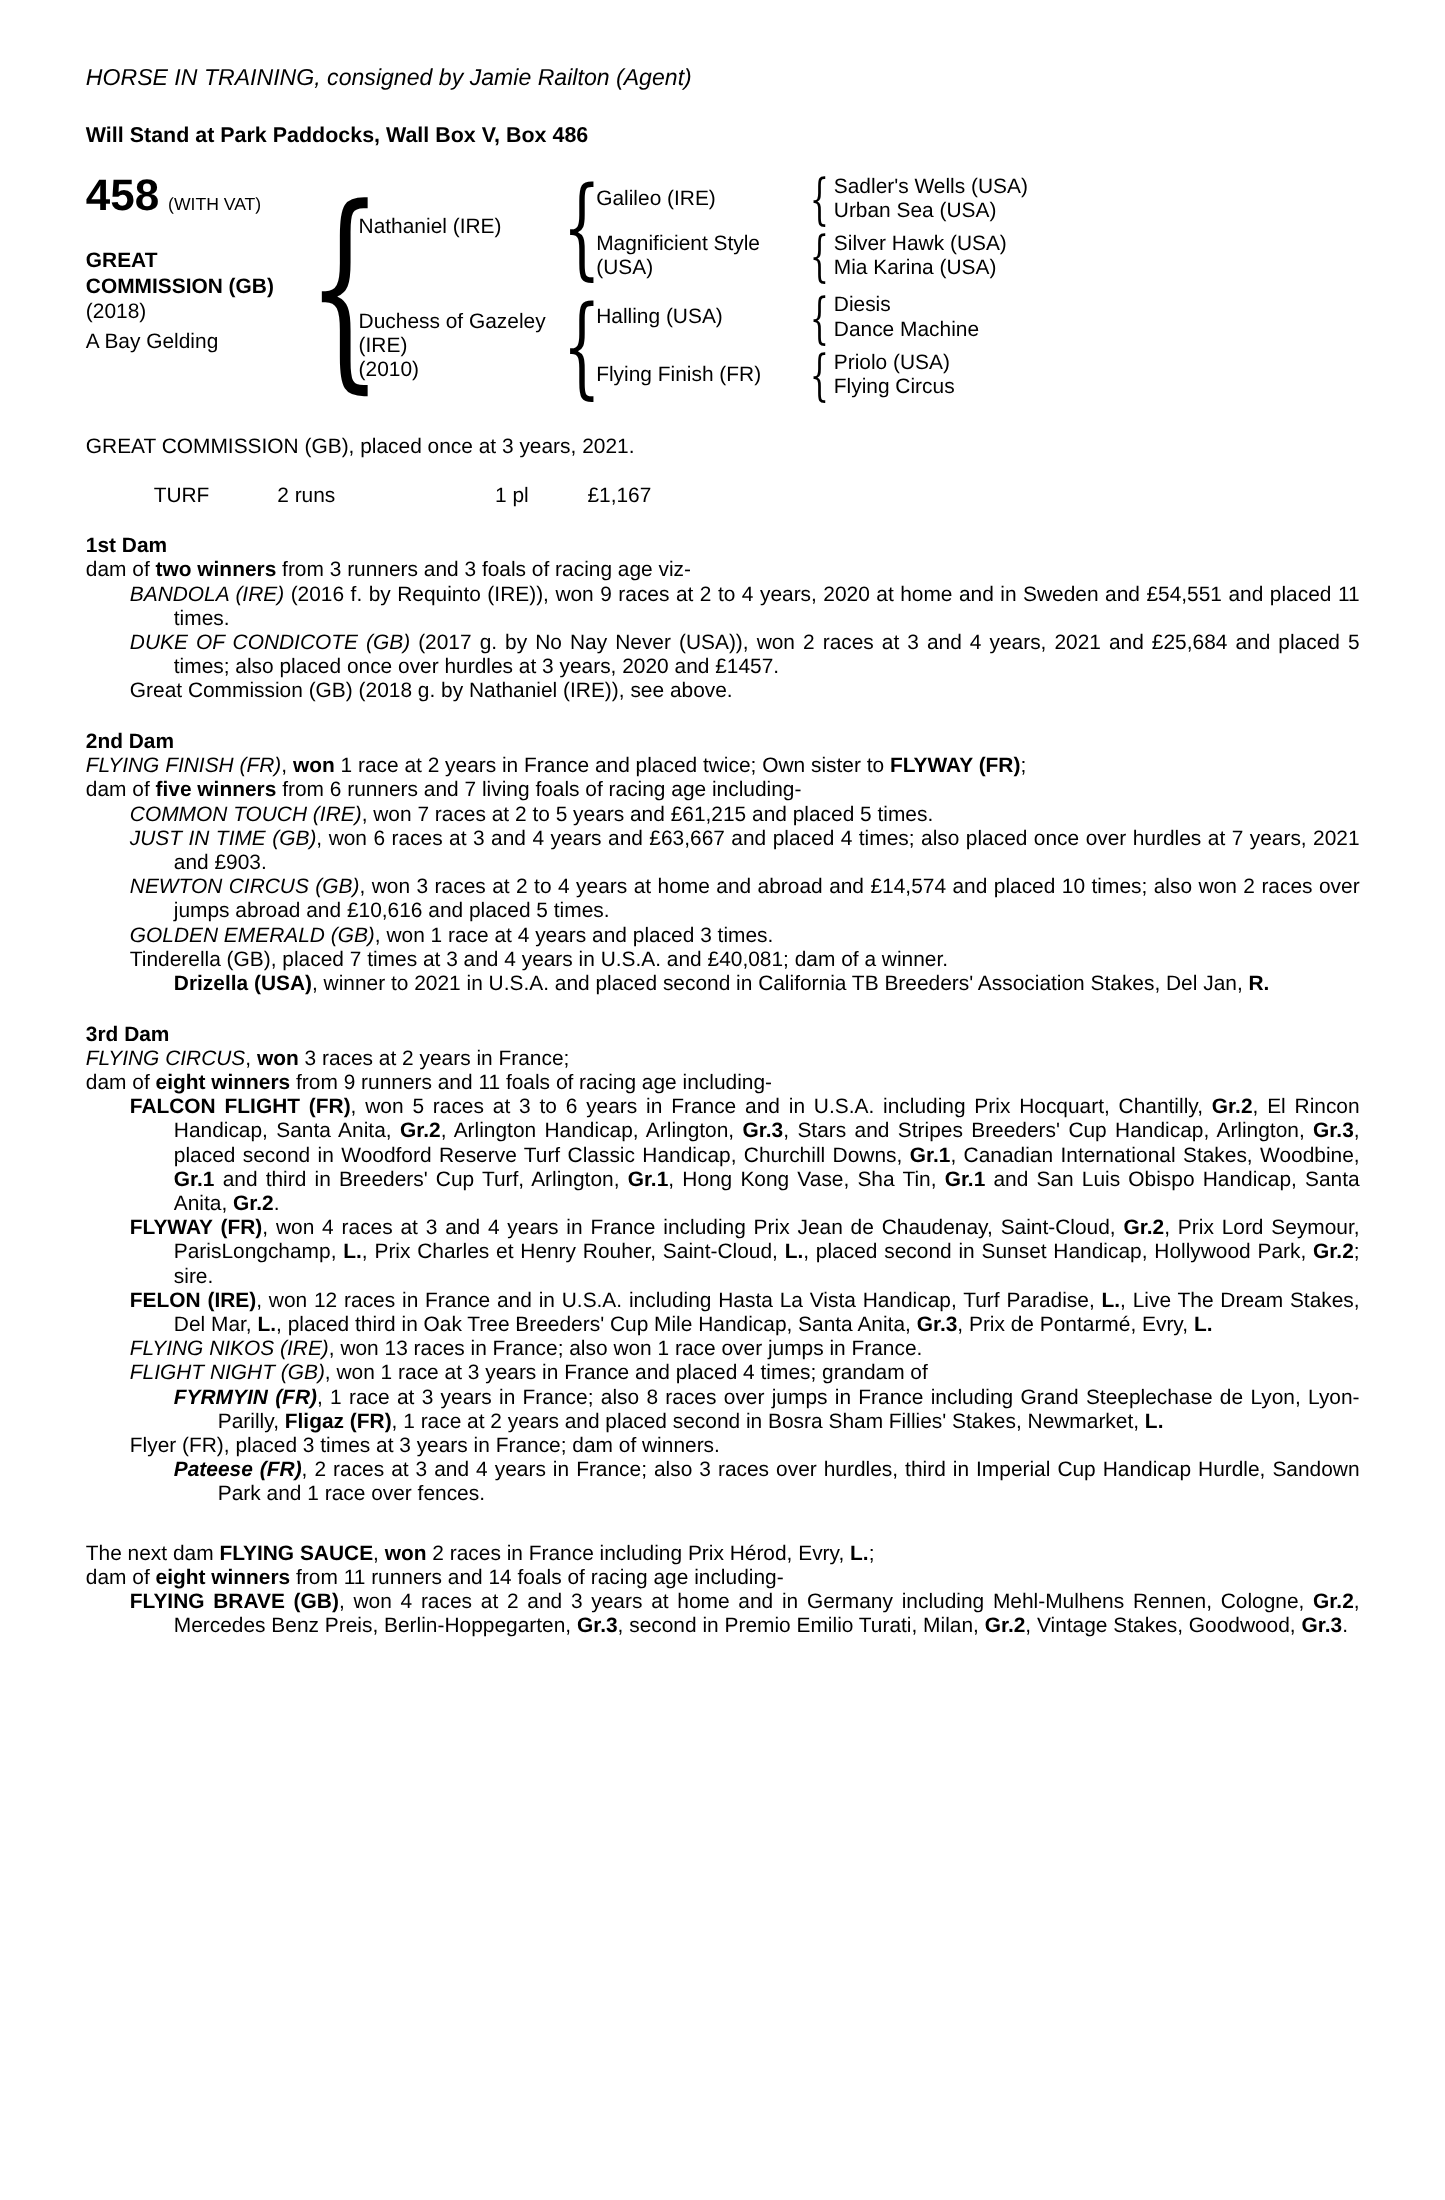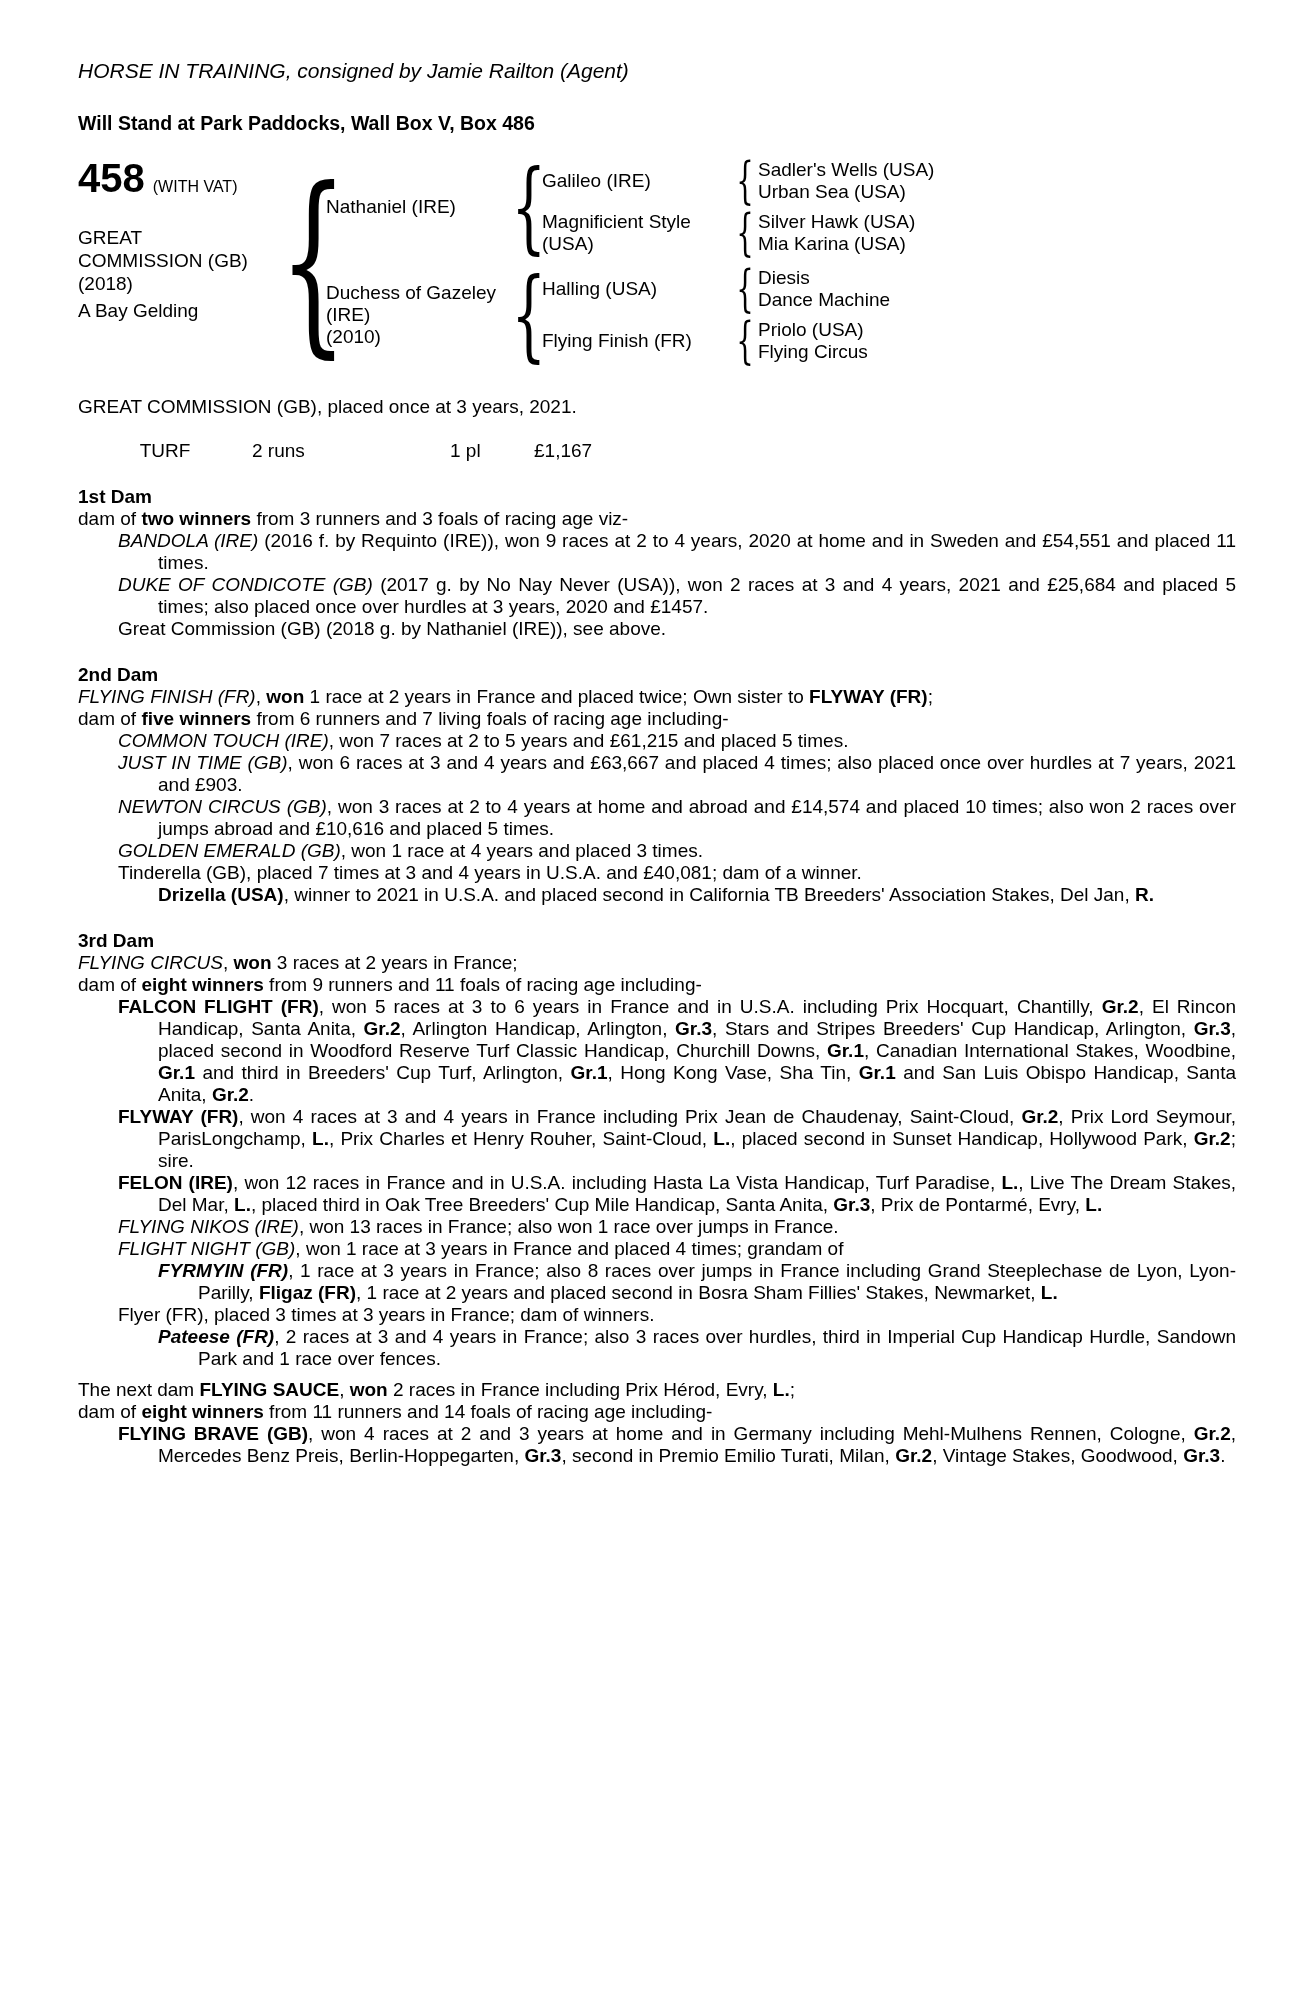--- a/index.html
+++ b/index.html
@@ -18,21 +18,21 @@
     margin:0 0 30px 0;
   }
   .stand { font-weight:700; font-size:19.5px; margin:0 0 22px 0; }
 
   
   .pedigree { display:flex; align-items:flex-start; margin:4px 0 30px 0; }
   .lot-block { width:222px; flex:0 0 222px; padding-top:2px; }
   .lot-top { display:flex; align-items:baseline; gap:8px; }
   .lot-number { font-size:40px; font-weight:700; line-height:1; }
   .lot-vat { font-size:16px; }
-  .lot-name { font-weight:400; margin-top:28px; width:176px; line-height:23px; }
+  .lot-name { font-weight:700; margin-top:28px; width:176px; line-height:23px; }
   .lot-year { line-height:23px; }
   .lot-desc { margin-top:4px; line-height:23px; }
 
   .tree { display:flex; align-items:center; }
   .fam { display:flex; align-items:center; }
   .kids { display:flex; flex-direction:column; justify-content:center; }
   .gap6 { gap:6px; }
   .gap2 { gap:2px; }
   .pair { display:flex; flex-direction:column; justify-content:center; }
   .pname { white-space:pre-line; line-height:22px; }
@@ -61,21 +61,21 @@
   .rc3 { width:84px; }
 
   
   .catalogue-body { margin-top:0; }
   .dam-h { font-size:19px; font-weight:700; margin:24px 0 0 0; }
   .para { margin:0; text-align:justify; }
   .p0  { padding-left:0; }
   .p0h { padding-left:40px; text-indent:-40px; }
   .p1  { padding-left:80px; text-indent:-40px; }
   .p2  { padding-left:120px; text-indent:-40px; }
-  .gap { margin-top:9px; }
+  .gap { margin-top:32px; }
   .b  { font-weight:700; }
   .i  { font-style:italic; }
   .bi { font-weight:700; font-style:italic; }
 </style>
 </head>
 <body>
 
 <div class="page">
 
   <p class="consignor">HORSE IN TRAINING, consigned by Jamie Railton (Agent)</p>

